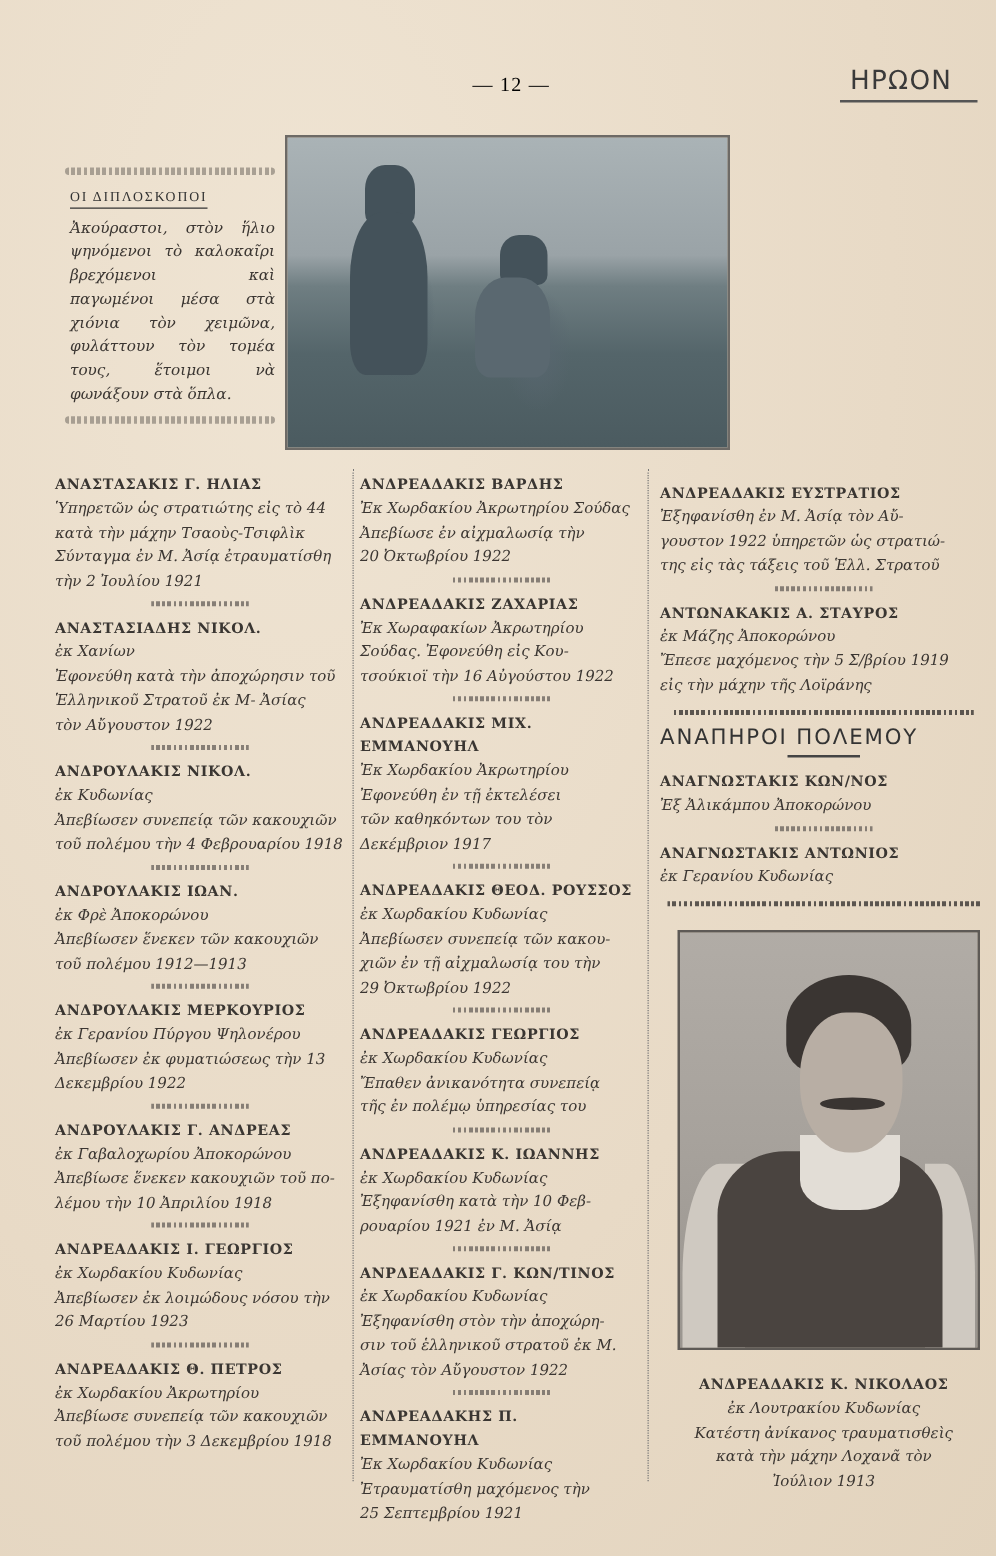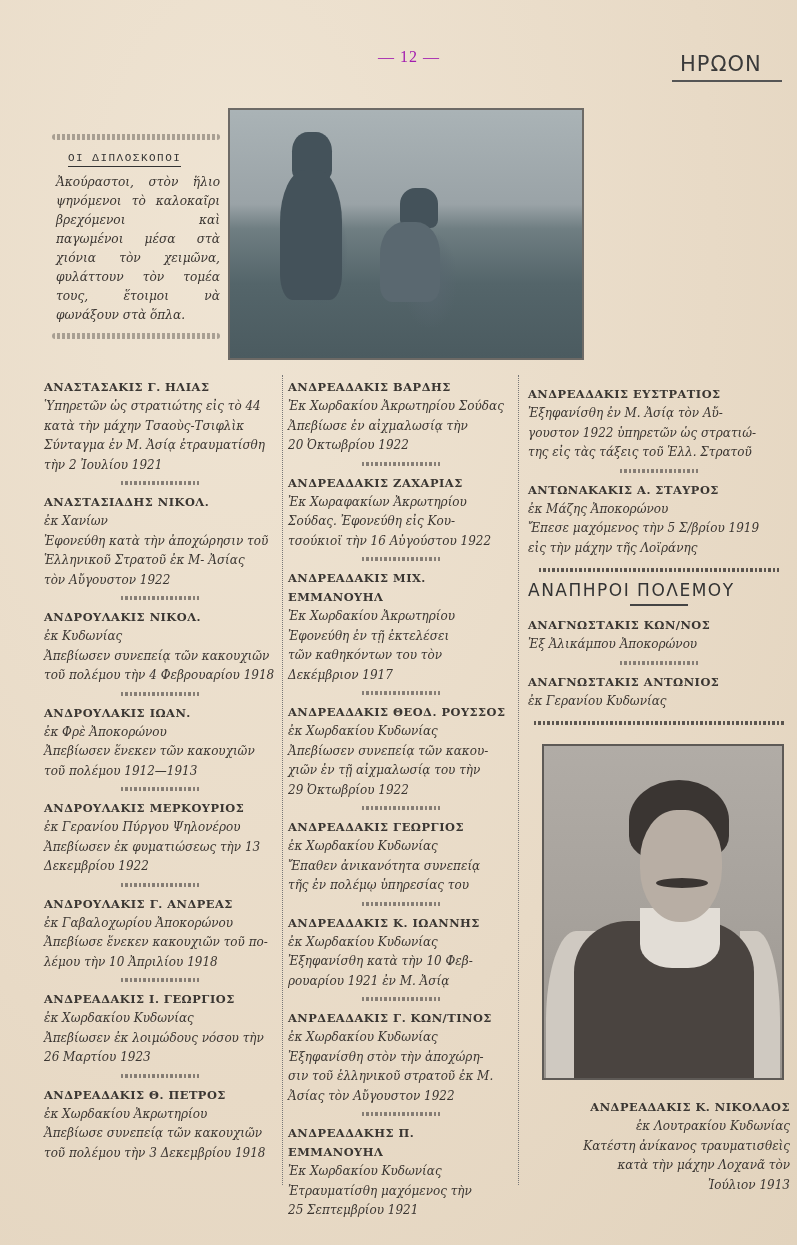--- a/index.html
+++ b/index.html
@@ -2,36 +2,36 @@
 <html><head>
 <meta charset="utf-8">
 <style>
   html, body { margin:0; padding:0; }
   body {
     width:797px; height:1245px; overflow:hidden; position:relative;
     background:#e9ddcb;
     background-image: radial-gradient(ellipse at 30% 20%, #efe4d3 0%, #e8dac6 60%, #e2d3bd 100%);
     font-family:"DejaVu Serif", serif; color:#3a3530;
   }
-  .page-number { position:absolute; left:378px; top:48px; font-size:16px; color:#a21caf; letter-spacing:1px; font-family:"Liberation Serif", serif; }
+  .page-number { position:absolute; left:378px; top:60px; font-size:16px; color:#000000; letter-spacing:1px; font-family:"Liberation Serif", serif; }
   .running-head { position:absolute; left:680px; top:52px; font-family:"DejaVu Sans", sans-serif; font-size:21px; color:#3a3a3a; letter-spacing:1px; }
   .running-head-rule { position:absolute; left:672px; top:80px; width:110px; height:2px; background:#555; }
 
   .photo1 { position:absolute; left:228px; top:108px; width:352px; height:248px; border:2px solid #6d6a66;
     background:
       radial-gradient(ellipse 40px 80px at 90px 140px, #4d5d68 0%, transparent 70%),
       radial-gradient(ellipse 40px 70px at 200px 170px, #58666f 0%, transparent 70%),
       linear-gradient(180deg, #aab3b6 0%, #9aa3a7 38%, #6f7e82 48%, #54656a 70%, #4b5b60 100%);
   }
   .photo1 .fig { position:absolute; background:#44525a; border-radius:40% 40% 20% 20%; }
 
   .sidebox { position:absolute; left:52px; top:134px; width:168px; }
   .wavy { height:6px; margin-bottom:6px;
     background: repeating-linear-gradient(90deg, #7a736a 0 3px, transparent 3px 5px); opacity:.6; border-radius:3px; }
-  .sidebox-title { font-family:Liberation Mono, monospace; font-size:11px; letter-spacing:1.5px; color:#333; border-bottom:1px solid #333; display:inline-block; padding-bottom:2px; margin:2px 0 6px 16px; }
+  .sidebox-title { font-family:Liberation Serif, serif; font-size:11px; letter-spacing:1.5px; color:#333; border-bottom:1px solid #333; display:inline-block; padding-bottom:2px; margin:2px 0 6px 4px; }
   .sidebox-text { font-style:italic; font-size:12.2px; line-height:19px; color:#3b3632; padding-left:4px; text-align:justify; }
 
   .col { position:absolute; top:378px; text-align:left; }
   .col-left { left:44px; width:232px; }
   .col-mid { left:288px; width:225px; }
   .col-right { left:528px; width:262px; }
   .vrule { position:absolute; width:0; border-left:1px dotted #777; }
 
   .entry { margin-bottom:4px; }
   .entry-name { font-family:"DejaVu Serif", serif; font-weight:bold; font-size:11.4px; letter-spacing:.5px; color:#3a3632; line-height:19px; }
@@ -43,21 +43,21 @@
 
   .photo2 { position:absolute; left:542px; top:744px; width:238px; height:332px; border:2px solid #5e5a56;
     background: linear-gradient(180deg, #b1aca6 0%, #a7a29c 50%, #9a958f 100%); overflow:hidden; }
   .photo2 .hair { position:absolute; left:85px; top:34px; width:100px; height:80px; background:#3a3532; border-radius:50% 50% 30% 30%; }
   .photo2 .face { position:absolute; left:96px; top:64px; width:82px; height:112px; background:#b8aea4; border-radius:45% 45% 48% 48%; }
   .photo2 .mustache { position:absolute; left:112px; top:132px; width:52px; height:10px; background:#3a3532; border-radius:50%; }
   .photo2 .collar { position:absolute; left:96px; top:162px; width:80px; height:60px; background:#e2ddd6; border-radius:0 0 40% 40%; }
   .photo2 .vest { position:absolute; left:30px; top:175px; width:180px; height:170px; background:#4a4440; border-radius:30% 30% 0 0; }
   .photo2 .shirt-l { position:absolute; left:2px; top:185px; width:50px; height:150px; background:#cfc9c1; border-radius:60% 0 0 0; }
   .photo2 .shirt-r { position:absolute; right:2px; top:185px; width:40px; height:150px; background:#cfc9c1; border-radius:0 60% 0 0; }
-  .caption2 { position:absolute; left:528px; top:1098px; width:262px; text-align:right; }
+  .caption2 { position:absolute; left:528px; top:1098px; width:262px; text-align:center; }
 </style>
 </head>
 <body>
 
 <div class="page-number">— 12 —</div>
 <div class="running-head">ΗΡΩΟΝ</div>
 <div class="running-head-rule"></div>
 
 <div class="sidebox">
   <div class="wavy"></div>

